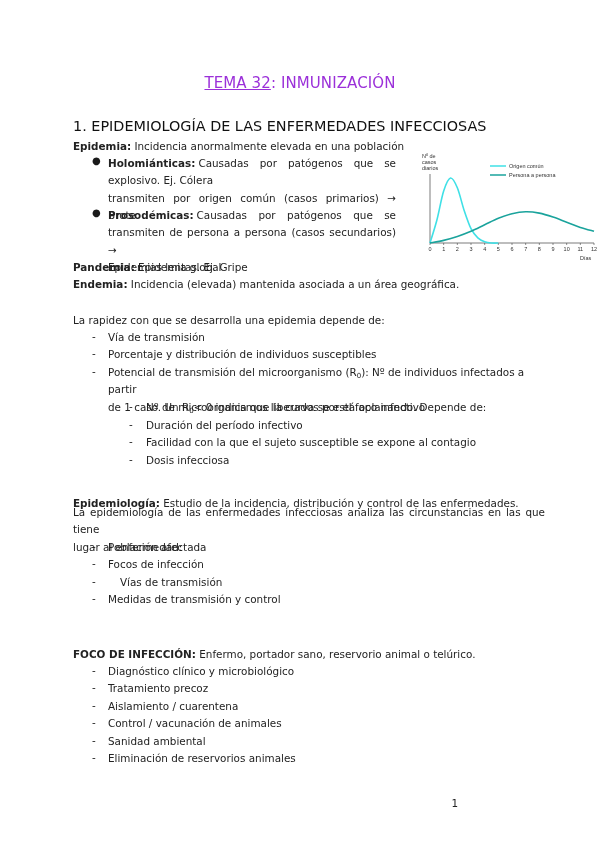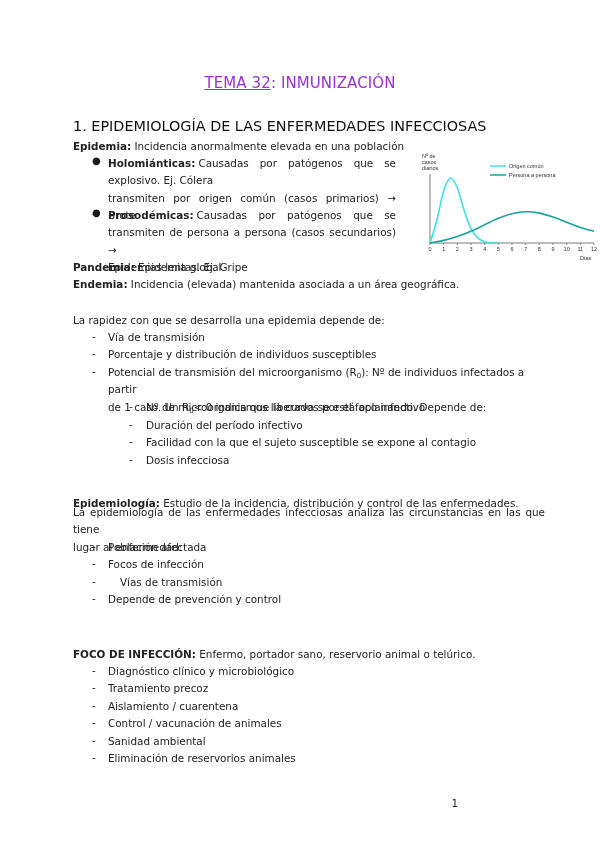--- a/index.html
+++ b/index.html
@@ -138,21 +138,21 @@
     <div>lugar al enfermedad:</div>
   </div>
 
   <span class="dash" style="left:92px; top:540px;">-</span>
   <div class="txt" style="left:108px; top:539px;">Población afectada</div>
   <span class="dash" style="left:92px; top:557px;">-</span>
   <div class="txt" style="left:108px; top:556px;">Focos de infección</div>
   <span class="dash" style="left:92px; top:575px;">-</span>
   <div class="txt" style="left:120px; top:574px;">Vías de transmisión</div>
   <span class="dash" style="left:92px; top:592px;">-</span>
-  <div class="txt" style="left:108px; top:591px;">Depende de prevención y control</div>
+  <div class="txt" style="left:108px; top:591px;">Medidas de transmisión y control</div>
 
 
   <div class="txt" style="left:73px; top:646px;">
     <span class="b">FOCO DE INFECCIÓN:</span><span> Enfermo, portador sano, reservorio animal o telúrico.</span>
   </div>
 
   <span class="dash" style="left:92px; top:664px;">-</span>
   <div class="txt" style="left:108px; top:663px;">Diagnóstico clínico y microbiológico</div>
   <span class="dash" style="left:92px; top:681px;">-</span>
   <div class="txt" style="left:108px; top:680px;">Tratamiento precoz</div>

